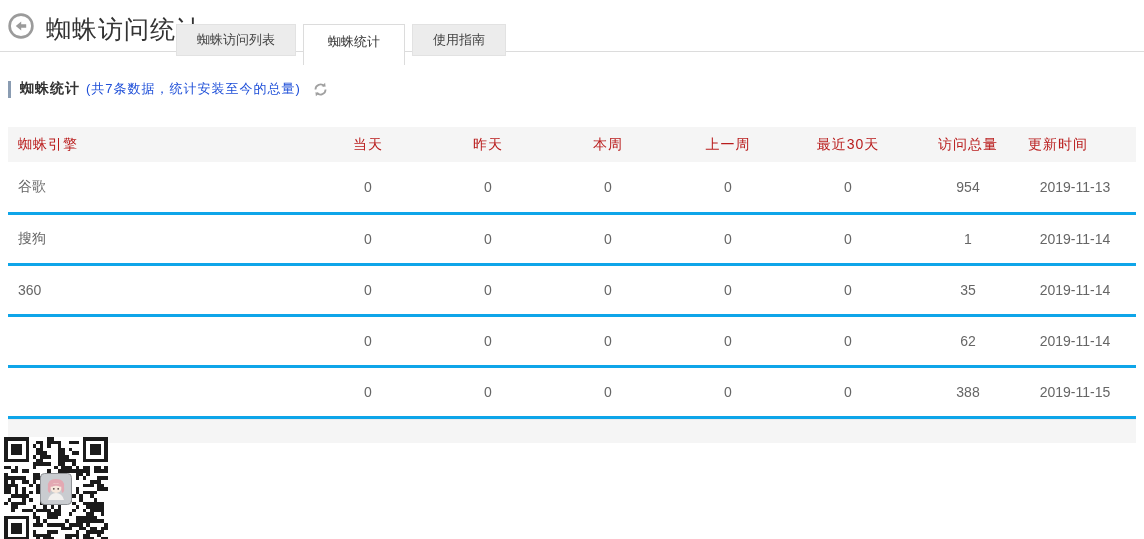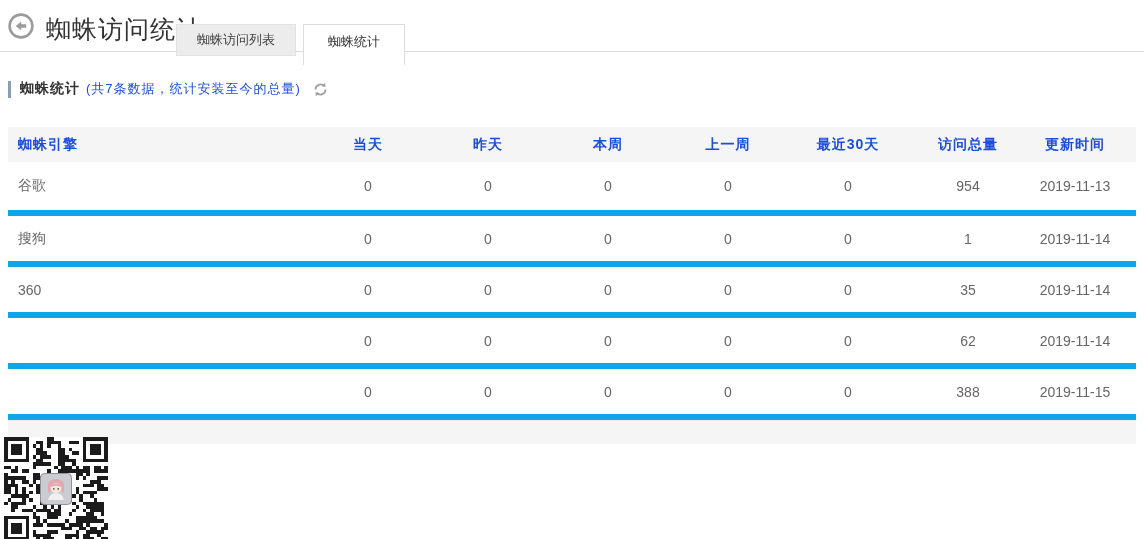--- a/index.html
+++ b/index.html
@@ -56,26 +56,26 @@
   .sec-sub { font-size:13px; color:#1d4ed8; margin-left:6px; letter-spacing:1px; }
   .refresh { margin-left:12px; cursor:pointer; display:inline-flex; align-items:center; }
 
   
   table.stats {
     width:1128px; margin:28px 8px 0 8px;
     border-collapse:collapse; table-layout:fixed;
   }
   table.stats thead tr { background:#f5f5f5; height:35px; }
   table.stats th {
-    font-weight:700; font-size:14px; color:#1d4ed8;
+    font-weight:400; font-size:14px; color:#b91c1c;
     text-align:center; letter-spacing:1px;
   }
   table.stats th.col-engine { text-align:left; padding-left:10px; }
-  table.stats th.col-date { text-align:center; padding-right:14px; }
-  table.stats tbody tr { height:51px; border-bottom:6px solid #0ea5e9; background:#fff; }
+  table.stats th.col-date { text-align:left; padding-right:14px; }
+  table.stats tbody tr { height:51px; border-bottom:3px solid #0ea5e9; background:#fff; }
   table.stats td { font-size:14px; color:#666; text-align:center; }
   table.stats td.col-engine { text-align:left; padding-left:10px; color:#666; }
   table.stats td.col-date { text-align:center; padding-right:14px; }
 
   .footer-band {
     margin:0 8px; height:24px; background:#f5f5f5; border-top:1px solid #ececec;
   }
 
   
   .qr-wrap {
@@ -94,20 +94,21 @@
   <span class="back-btn">
     <svg viewBox="0 0 26 26" width="26" height="26">
       <circle cx="13" cy="13" r="11.4" fill="none" stroke="#9b9b9b" stroke-width="2.6"></circle>
       <path d="M7.8 13 l5.4-4.5 v2.8 h5 v3.4 h-5 v2.8 z" fill="#9b9b9b"></path>
     </svg>
   </span>
   <div class="page-title">蜘蛛访问统计</div>
   <nav class="tabs" id="tabs">
       <div class="tab">蜘蛛访问列表</div>
       <div class="tab active">蜘蛛统计</div>
+      <div class="tab">使用指南</div>
     </nav>
 </div>
 
 <div class="section-head">
   <span class="accent-bar"></span>
   <span class="sec-title">蜘蛛统计</span>
   <span class="sec-sub">(共7条数据，统计安装至今的总量)</span>
   <span class="refresh">
     <svg viewBox="0 0 16 16" width="15" height="15">
       <path d="M2.6 8 a5.4 5.4 0 0 1 9.3-3.7" fill="none" stroke="#a0a0a0" stroke-width="1.9"></path>

